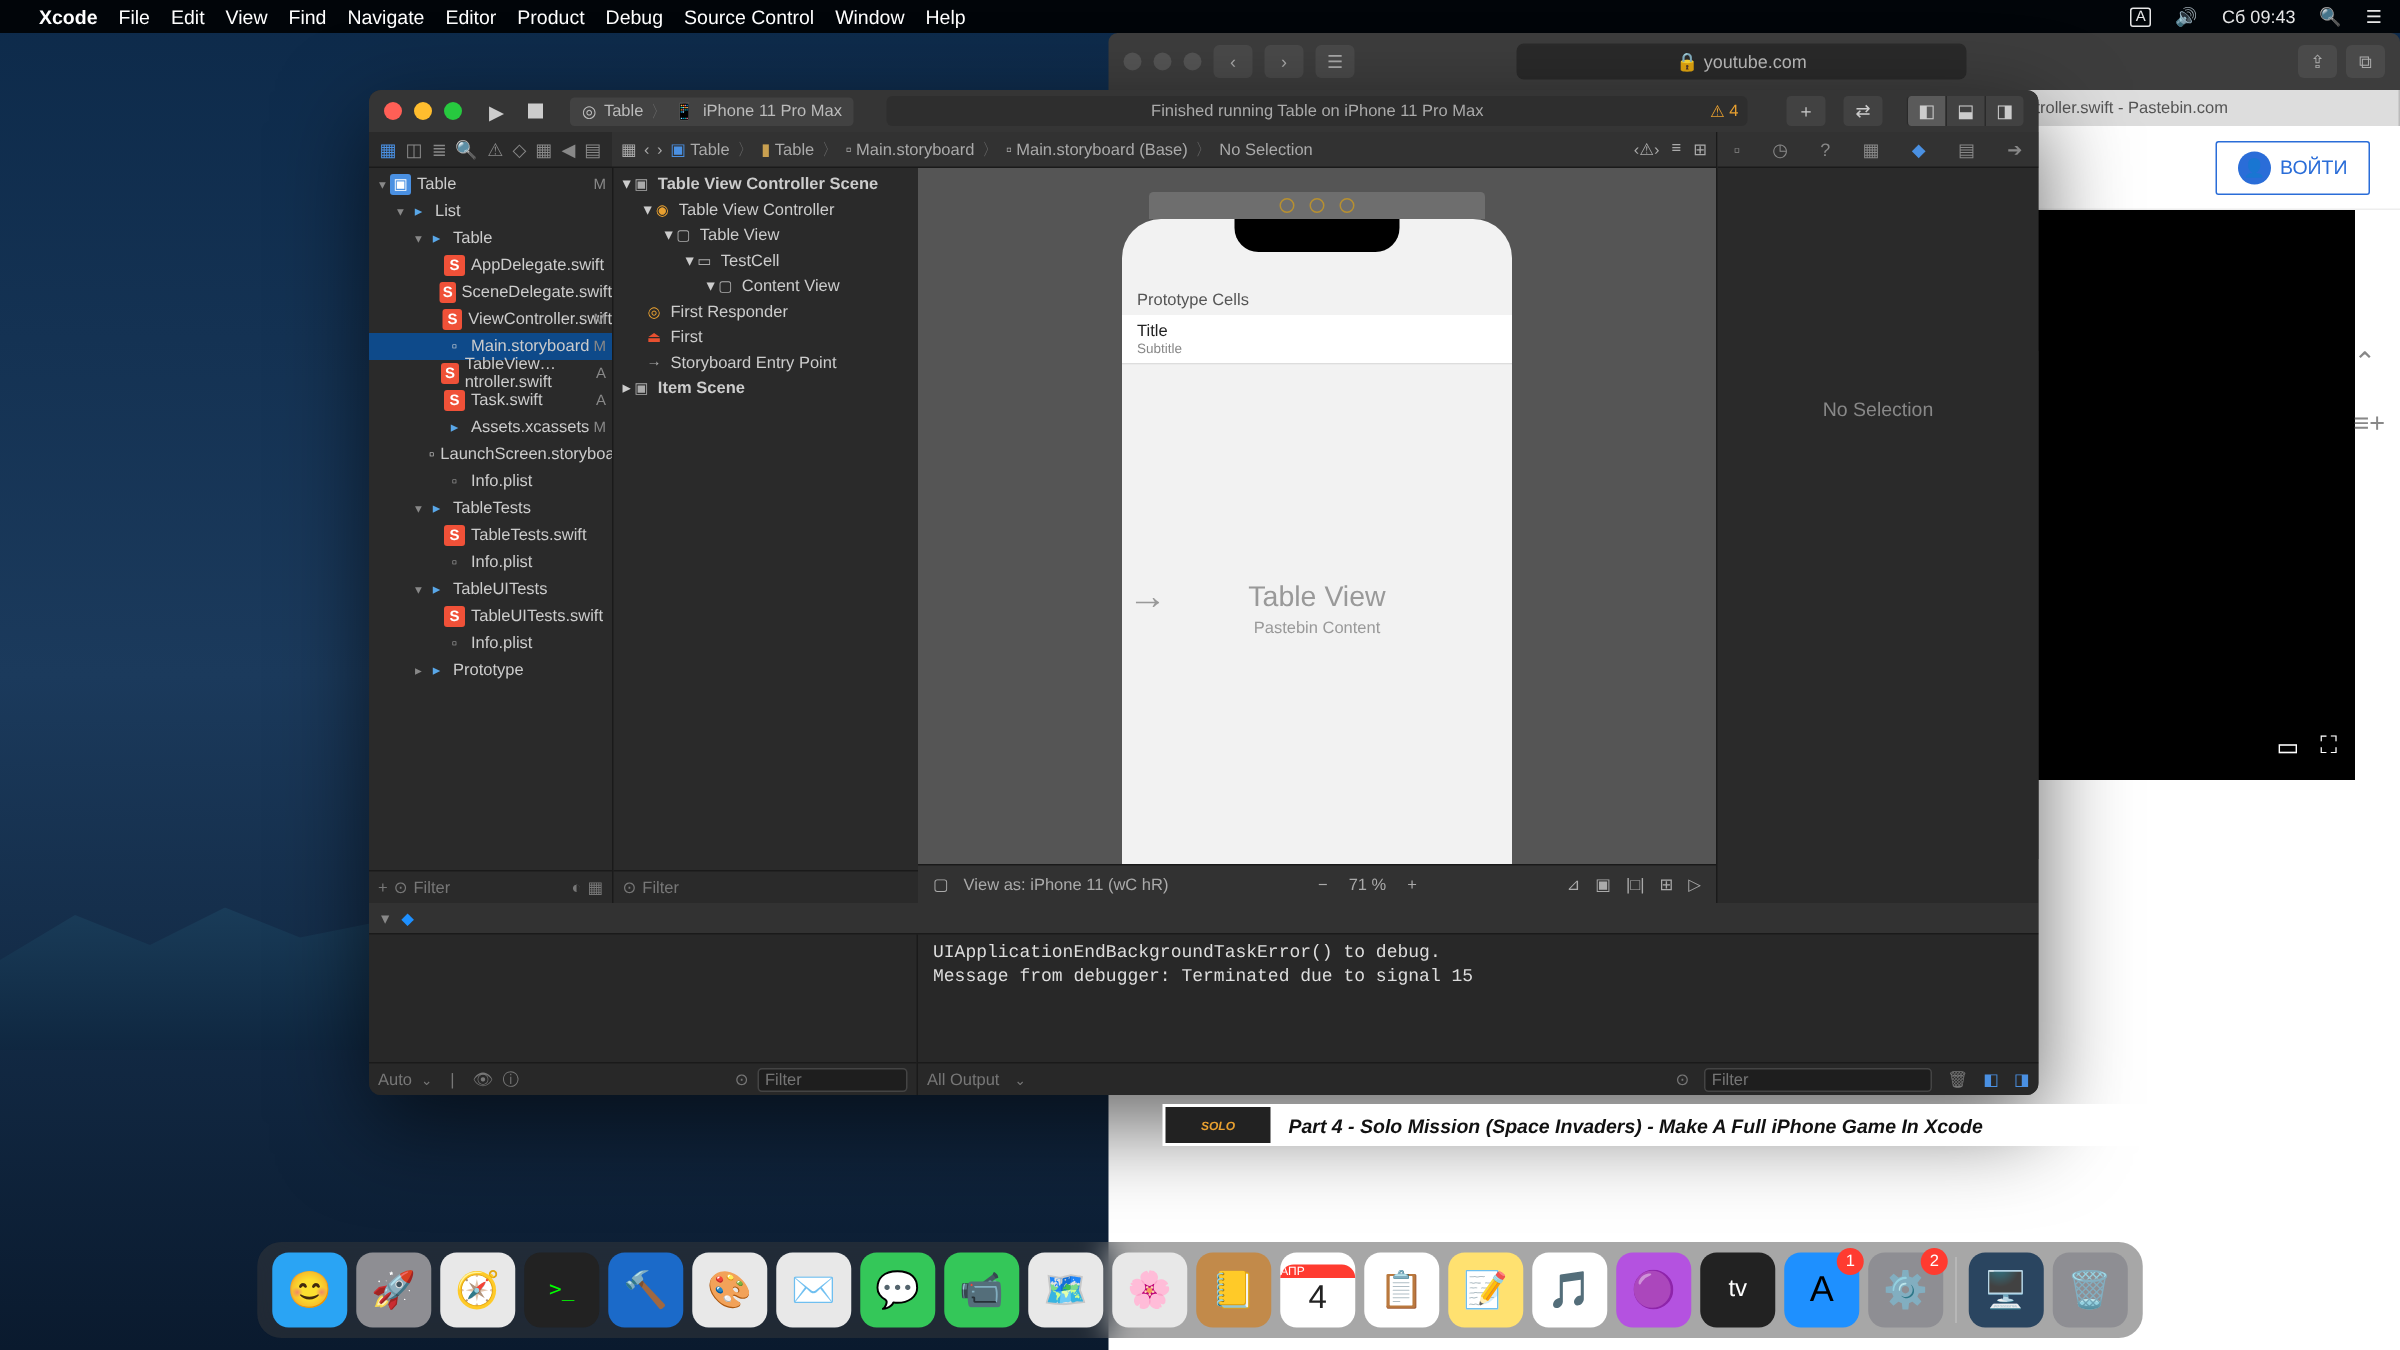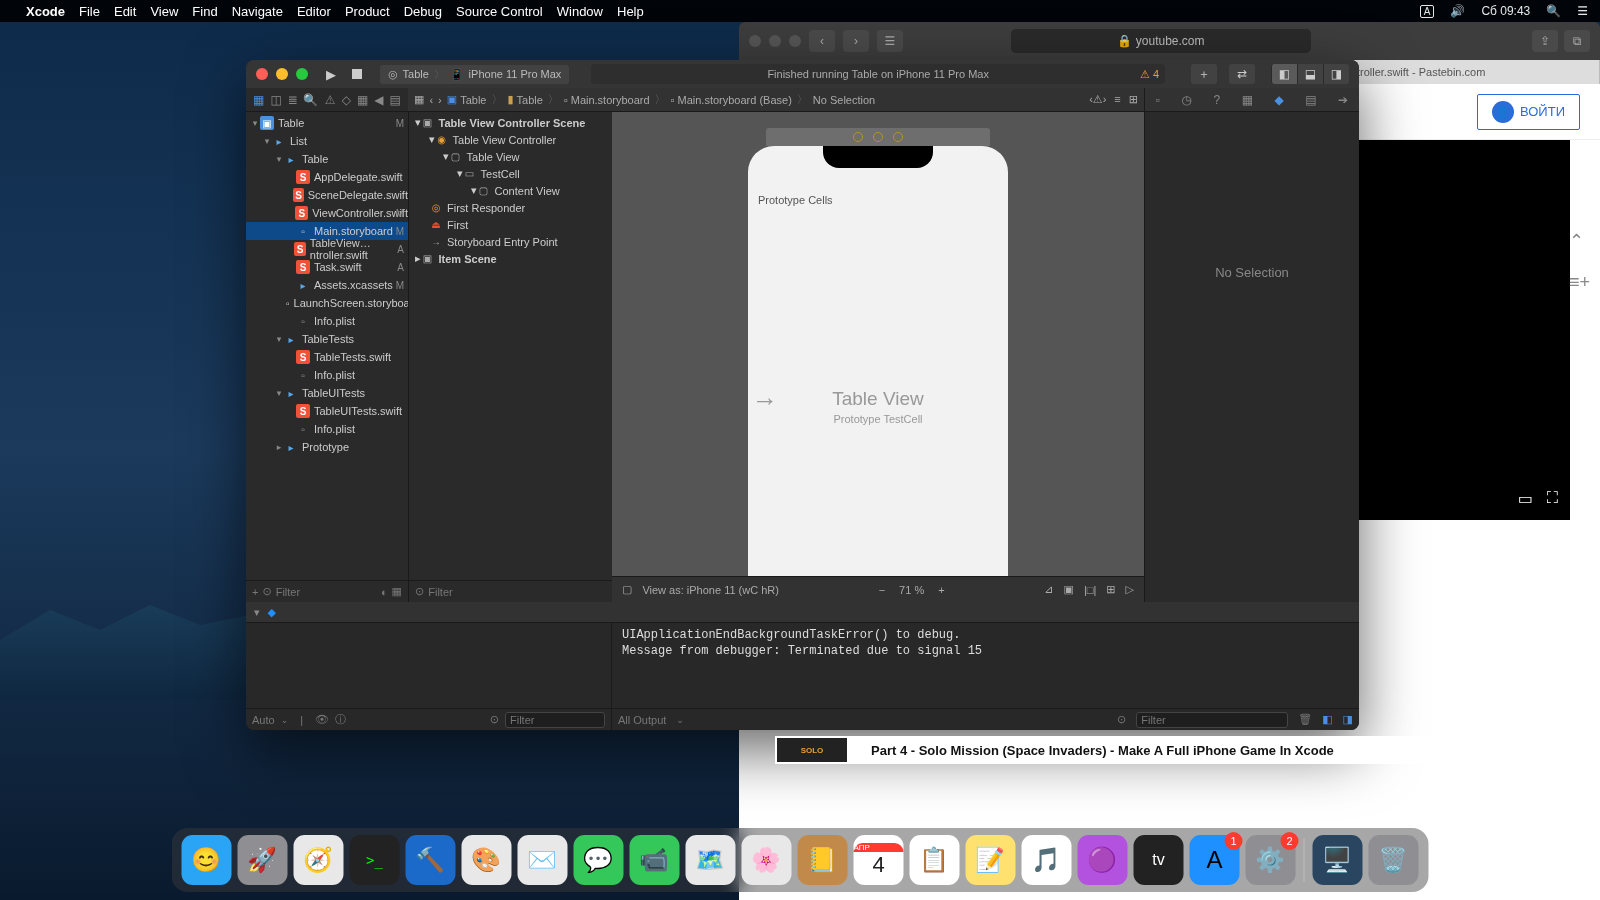--- a/index.html
+++ b/index.html
@@ -104,21 +104,21 @@
 .debug-left { width:366px; display:flex; flex-direction:column; border-right:1px solid #1a1a1a; }
 .debug-left .body { flex:1; }
 .debug-left .foot { height:22px; border-top:1px solid #1a1a1a; display:flex; align-items:center; padding:0 6px; gap:6px; color:#777; font-size:11px; }
 .debug-right { flex:1; display:flex; flex-direction:column; }
 .console { flex:1; padding:4px 10px; font-family:Liberation Mono, monospace; font-size:12px; color:#ddd; line-height:1.35; white-space:pre-wrap; overflow:hidden; }
 .debug-right .foot { height:22px; border-top:1px solid #1a1a1a; display:flex; align-items:center; padding:0 6px; gap:10px; color:#777; font-size:11px; }
 .debug-right .foot input { background:#1e1e1e; border:1px solid #444; border-radius:3px; height:16px; flex:0 0 130px; color:#ccc; font-size:11px; padding:0 4px; }
 .debug-right .foot .spacer{flex:1}
 
 
-.yt-item { position:absolute; left:775px; top:736px; right:60px; background:#fff; display:flex; align-items:center; gap:24px; padding:2px; font-size:13px; color:#111; }
+.yt-item { position:absolute; left:775px; top:736px; right:60px; background:#fff; display:flex; align-items:center; gap:12px; padding:2px; font-size:13px; color:#111;font-style:italic; }
 .yt-item .thumb { width:70px; height:24px; background:#222; display:flex; align-items:center; justify-content:center; color:#e8a030; font-size:8px; font-weight:bold; }
 
 
 .dock { position:absolute; bottom:8px; left:50%; transform:translateX(-50%); height:64px; background:rgba(60,60,60,.45); border-radius:16px; padding:4px 10px; display:flex; align-items:center; gap:6px; backdrop-filter:blur(10px); }
 .dock .app { width:50px; height:50px; border-radius:11px; display:flex; align-items:center; justify-content:center; font-size:24px; position:relative; }
 .dock .app .db { position:absolute; top:-3px; right:-3px; width:18px; height:18px; border-radius:50%; background:#ff3b30; color:#fff; font-size:11px; display:flex; align-items:center; justify-content:center; }
 .dock .sep { width:1px; height:44px; background:rgba(255,255,255,.25); margin:0 2px; }
 </style>
 </head>
 <body>
@@ -432,23 +432,27 @@
         <div class="canvas-area">
           <div class="canvas">
             <div class="scene-label">
                 <span></span>
                 <span></span>
                 <span></span>
               </div>
             <div class="device">
               <div class="notch"></div>
               <div class="proto-head">Prototype Cells</div>
+              <div class="cell">
+                <div class="t">Title</div>
+                <div class="s">Subtitle</div>
+              </div>
               <div class="tv-label">
                 <div class="big">Table View</div>
-                <div class="sm">Prototype TestCell</div>
+                <div class="sm">Pastebin Content</div>
               </div>
             </div>
             <div class="entry-arrow">→</div>
           </div>
           <div class="canvas-bottom">
             <span>▢</span>
             <span>View as: iPhone 11 (wC hR)</span>
             <div class="mid">
               <span>−</span>
               <span>71 %</span>

